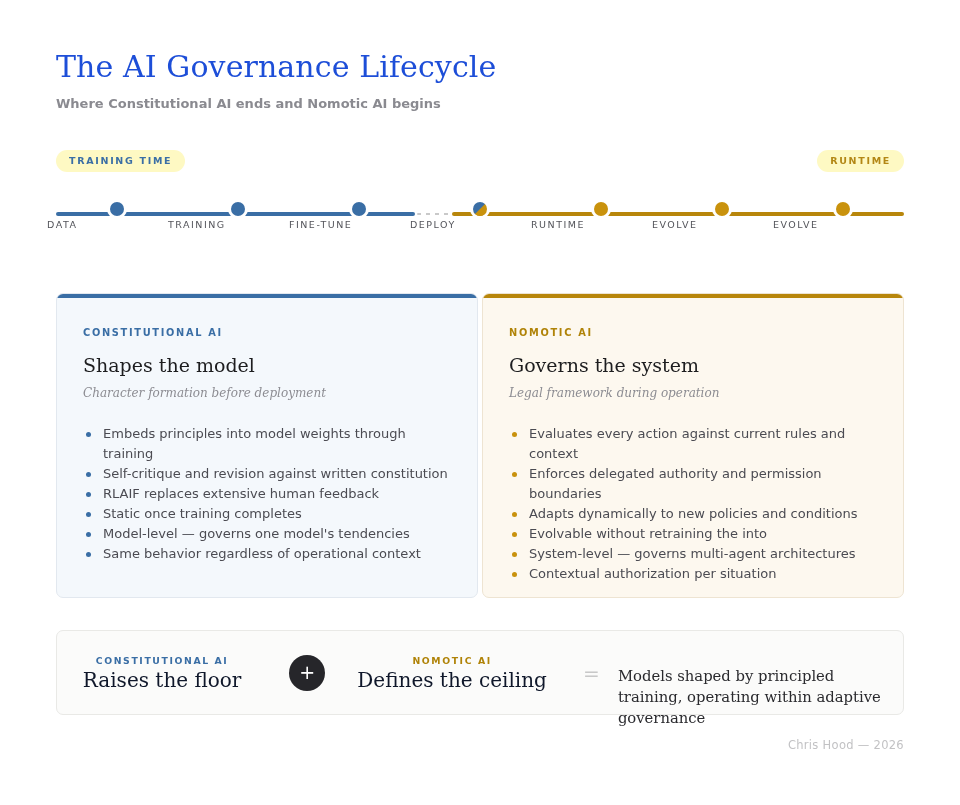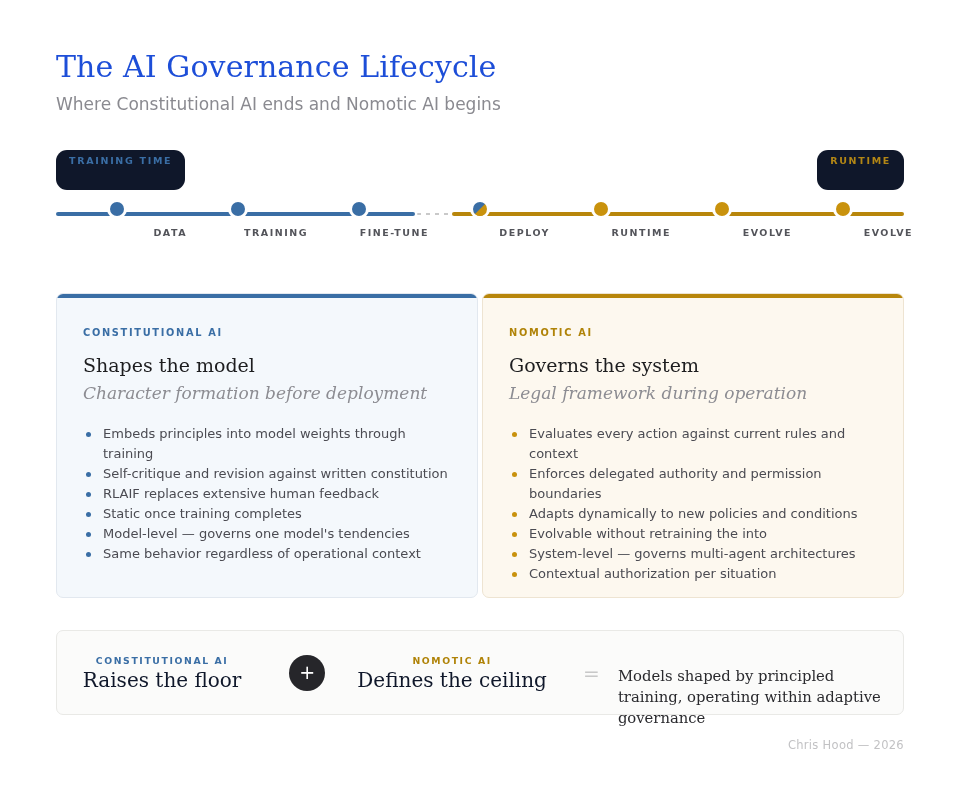--- a/index.html
+++ b/index.html
@@ -33,42 +33,42 @@
     font-family: "DejaVu Serif", serif;
     font-size: 30px;
     font-weight: 400;
     color: #1d4ed8;
     letter-spacing: 0.1px;
     margin: 0;
     line-height: 38px;
   }
   .subtitle {
     font-family: "DejaVu Sans", sans-serif;
-    font-size: 17px;
+    font-size: 13px;
     color: #8a8a90;
     margin: 9px 0 8px 0;
     line-height: 18px;
-    font-weight: 400;
+    font-weight: 700;
   }
 
   
   .timeline {
     position: absolute;
     left: 56px;
     top: 150px;
     width: 848px;
     height: 90px;
   }
   .pill {
     position: absolute;
     top: 0;
-    height: 40px;
+    height: 22px;
     line-height: 22px;
     border-radius: 11px;
-    background: #0f172a;
+    background: #fef9c3;
     font-size: 9.5px;
     font-weight: 700;
     letter-spacing: 1.7px;
     padding: 0 13px;
     white-space: nowrap;
   }
   .pill-left { left: 0; color: #3a6ea5; }
   .pill-right { right: 0; color: #b38715; }
 
   .track {
@@ -119,26 +119,26 @@
     border-radius: 50%;
     box-shadow: 0 0 0 3px #ffffff;
   }
   .dot-blue { background: #3a6ea5; }
   .dot-gold { background: #c9920d; }
   .dot-split {
     background: linear-gradient(135deg, #3a6ea5 0%, #3a6ea5 48%, #c9920d 52%, #c9920d 100%);
   }
   .node-label {
     position: absolute;
-    top: 15px;
+    top: 7px;
     left: -70px;
     width: 140px;
-    text-align: right;
+    text-align: left;
     font-size: 9.5px;
-    font-weight: 700;
+    font-weight: 400;
     letter-spacing: 1.5px;
     color: #53545a;
     white-space: nowrap;
   }
 
   
   .cards {
     position: absolute;
     left: 56px;
     top: 293px;
@@ -188,21 +188,21 @@
     font-family: "DejaVu Serif", serif;
     font-size: 19px;
     font-weight: 400;
     color: #1d1d1f;
     margin: 15px 0 0 0;
     line-height: 24px;
   }
   .card-sub {
     font-family: "DejaVu Serif", serif;
     font-style: italic;
-    font-size: 17px;
+    font-size: 12px;
     color: #8c8c92;
     margin: 8px 0 0 0;
     line-height: 17px;
   }
   .bullets {
     list-style: none;
     margin: 22px 0 0 0;
     padding: 0;
   }
   .bullets li {

